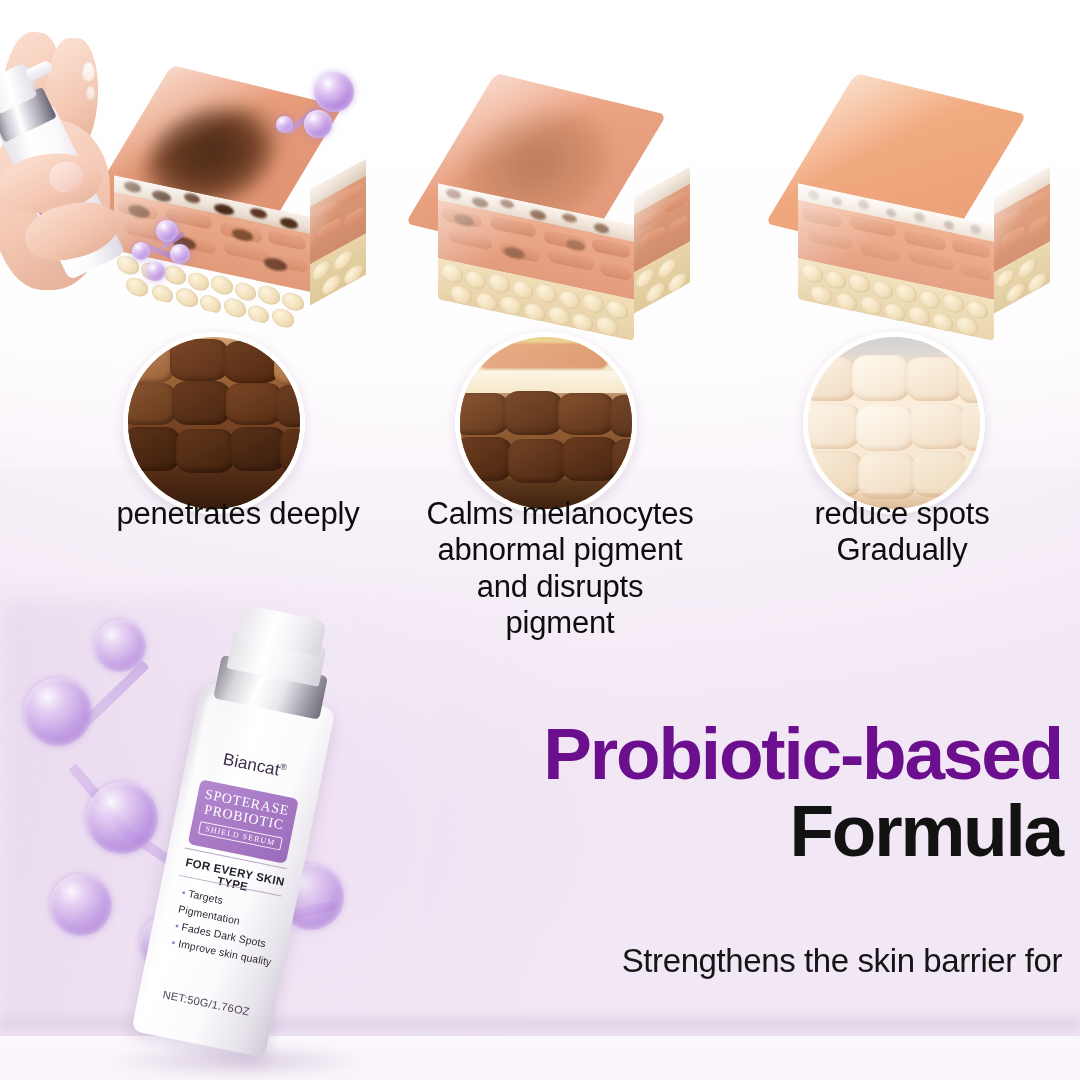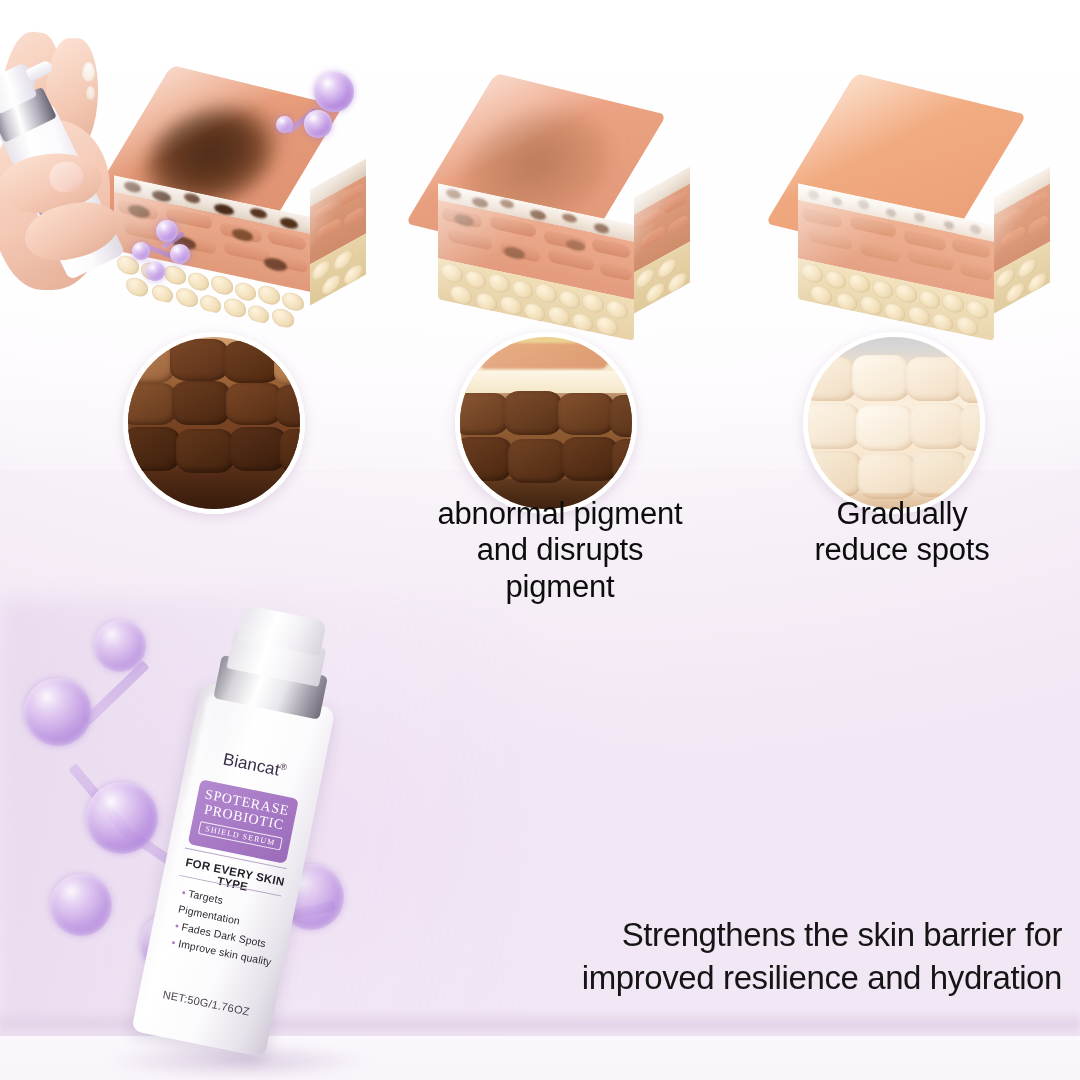--- a/index.html
+++ b/index.html
@@ -518,37 +518,42 @@
            background:linear-gradient(150deg,#fdeae3,#f7d2c6 72%,#edbdae 100%);"></div>
     </div>
     <div class="finger" style="left:30px;top:176px;width:96px;height:54px;border-radius:44% 50% 48% 44%/50%;transform:rotate(-14deg);
          background:linear-gradient(160deg,#fbdfd0 0%,#f2c5b0 58%,#e3ad94 100%);"></div>
 
     <div class="droplet" style="left:88px;top:34px;width:13px;height:20px;"></div>
     <div class="droplet" style="left:92px;top:58px;width:9px;height:14px;opacity:.85;"></div>
   </div>
 
   <div class="caption" style="left:88px;top:496px;width:300px;">
+    <div>penetrates deeply</div>
   </div>
 
   <div class="caption" style="left:385px;top:496px;width:350px;">
+    <div>Calms melanocytes</div>
     <div>abnormal pigment</div>
     <div>and disrupts</div>
     <div>pigment</div>
   </div>
 
   <div class="caption" style="left:757px;top:496px;width:290px;">
+    <div>reduce spots</div>
     <div>Gradually</div>
-    <div>reduce spots</div>
-  </div>
-
-
-  <div class="subhead" style="left:330px;top:914px;width:732px;">
+  </div>
+
+  <div class="headline" style="left:330px;top:718px;width:732px;">
+    <div class="hl-1">Probiotic-based</div>
+    <div class="hl-2">Formula</div>
+  </div>
+
+  <div class="subhead" style="left:330px;top:940px;width:732px;">
     <div>Strengthens the skin barrier for</div>
-    <div>improved resilience and hydration</div>
   </div>
 
   <div class="hero-wrap">
 
     <div class="molecule" style="left:-66px;top:14px;width:340px;height:430px;">
       <div class="mol-bond" style="left:62px;top:70px;width:84px;height:10px;transform:rotate(-44deg);opacity:.45;"></div>
       <div class="mol-bond" style="left:44px;top:178px;width:90px;height:10px;transform:rotate(50deg);opacity:.45;"></div>
       <div class="mol-bond" style="left:112px;top:236px;width:86px;height:10px;transform:rotate(34deg);opacity:.45;"></div>
       <div class="mol-bond" style="left:232px;top:292px;width:92px;height:10px;transform:rotate(-12deg);opacity:.45;"></div>
       <div class="mol-bond" style="left:200px;top:156px;width:70px;height:9px;transform:rotate(8deg);opacity:.4;"></div>

